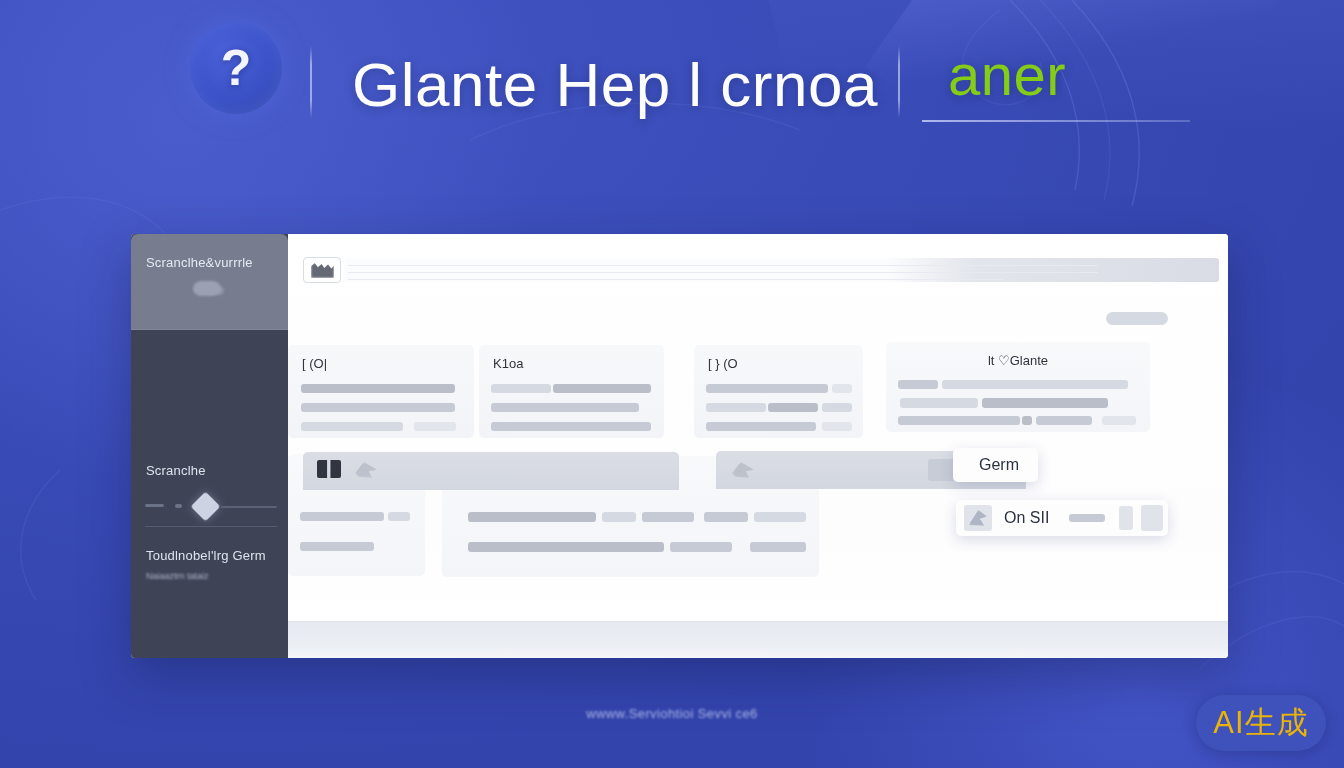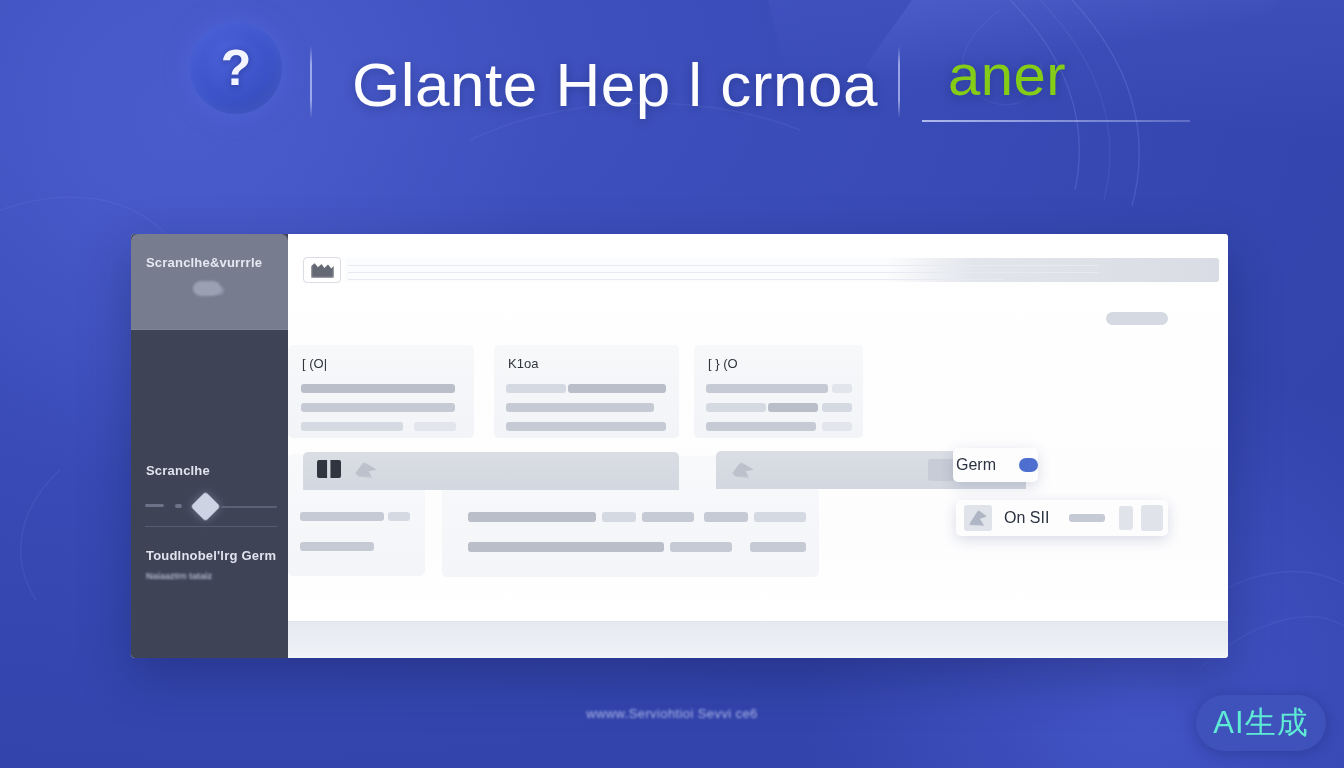--- a/index.html
+++ b/index.html
@@ -54,21 +54,21 @@
   .hdr-underline { position:absolute; left:922px; top:120px; width:268px; height:2px;
     background:linear-gradient(90deg,rgba(214,222,255,.75),rgba(214,222,255,.25)); }
 
   
   #window {
     position:absolute; left:131px; top:234px; width:1097px; height:424px;
     border-radius:4px; box-shadow:0 18px 50px rgba(14,22,70,.34);
     display:flex; overflow:hidden; background:#fff;
   }
   
-  #sidebar { width:157px; flex:0 0 157px; background:#3e4456; position:relative;font-weight:bold; }
+  #sidebar { width:157px; flex:0 0 157px; background:#3e4456; position:relative; }
   #sidebar .sb-top {
     height:96px; background:#777d8f; border-radius:7px 7px 0 0;
     position:relative; box-shadow:inset 0 -1px 0 rgba(255,255,255,.07);
   }
   .sb-top-label { position:absolute; left:15px; top:21px; right:8px;
     color:#e6e9f2; font-size:13px; letter-spacing:.2px; filter:blur(.75px); white-space:nowrap; }
   .sb-top-icon { position:absolute; left:62px; top:47px; width:28px; height:15px;
     border-radius:9px/7px; background:#9ba1b2; filter:blur(1.1px);
     box-shadow:6px 2px 0 -3px #8f95a8; }
   .sb-sec { position:relative; }
@@ -141,21 +141,21 @@
   #site-url { position:absolute; left:0; right:0; top:706px; text-align:center;
     color:#c2cbf0; font-size:13px; letter-spacing:.4px; filter:blur(1px); opacity:.82; }
 
   
   #ai-badge {
     position:absolute; right:18px; bottom:17px; width:130px; height:56px;
     border-radius:28px; background:#3f51bb;
     display:flex; align-items:center; justify-content:center;
     box-shadow:0 2px 14px rgba(16,26,78,.3);
   }
-  #ai-badge span { color:#5eead4; font-size:31px; letter-spacing:1px; filter:blur(.4px); }
+  #ai-badge span { color:#eab308; font-size:31px; letter-spacing:1px; filter:blur(.4px); }
 </style>
 </head>
 <body>
 
 <div id="bg">
   <div class="tintL"></div>
   <div class="tintR"></div>
   <div class="tintB"></div>
   <div class="corner"></div>
   <svg viewBox="0 0 1344 768" preserveAspectRatio="none">
@@ -219,39 +219,50 @@
       <div class="tb-pill"></div>
 
       <div class="card" style="left:0px;  top:111px; width:186px; height:93px;">
         <div class="card-head lft">[ (O|</div>
         <div class="sk d" style="left:13px; top:39px; width:154px; height:9px;"></div>
         <div class="sk m" style="left:13px; top:58px; width:154px; height:9px;"></div>
         <div class="sk l" style="left:13px; top:77px; width:102px; height:9px;"></div>
         <div class="sk xl" style="left:126px;top:77px; width:42px;  height:9px;"></div>
       </div>
 
-      <div class="card" style="left:206px; top:111px; width:185px; height:93px;">
+      <div class="card" style="left:191px; top:111px; width:185px; height:93px;">
         <div class="card-head lft">K1oa</div>
         <div class="sk l" style="left:12px; top:39px; width:60px;  height:9px;"></div>
         <div class="sk d" style="left:74px; top:39px; width:98px;  height:9px;"></div>
         <div class="sk m" style="left:12px; top:58px; width:148px; height:9px;"></div>
         <div class="sk m" style="left:12px; top:77px; width:160px; height:9px;"></div>
       </div>
 
       <div class="card" style="left:406px; top:111px; width:169px; height:93px;">
         <div class="card-head lft">[ } (O</div>
         <div class="sk m" style="left:12px; top:39px; width:122px; height:9px;"></div>
         <div class="sk xl" style="left:138px;top:39px; width:20px;  height:9px;"></div>
         <div class="sk l" style="left:12px; top:58px; width:60px;  height:9px;"></div>
         <div class="sk d" style="left:74px; top:58px; width:50px;  height:9px;"></div>
         <div class="sk l" style="left:128px;top:58px; width:30px;  height:9px;"></div>
         <div class="sk m" style="left:12px; top:77px; width:110px; height:9px;"></div>
         <div class="sk xl" style="left:128px;top:77px; width:30px;  height:9px;"></div>
       </div>
 
+      <div class="card plain" style="left:598px; top:108px; width:264px; height:90px;">
+        <div class="card-head">lt  ♡Glante</div>
+        <div class="sk m" style="left:12px; top:38px; width:40px;  height:9px;"></div>
+        <div class="sk l" style="left:56px; top:38px; width:186px; height:9px;"></div>
+        <div class="sk l" style="left:14px; top:56px; width:78px;  height:10px;"></div>
+        <div class="sk d" style="left:96px; top:56px; width:126px; height:10px;"></div>
+        <div class="sk m" style="left:12px; top:74px; width:122px; height:9px;"></div>
+        <div class="sk d" style="left:136px;top:74px; width:10px;  height:9px;"></div>
+        <div class="sk m" style="left:150px;top:74px; width:56px;  height:9px;"></div>
+        <div class="sk xl" style="left:216px;top:74px; width:34px;  height:9px;"></div>
+      </div>
 
       <div class="card plain" style="left:0px; top:220px; width:137px; height:122px;">
         <div class="sk m" style="left:12px; top:58px; width:84px; height:9px;"></div>
         <div class="sk l" style="left:100px;top:58px; width:22px; height:9px;"></div>
         <div class="sk m" style="left:12px; top:88px; width:74px; height:9px;"></div>
       </div>
 
       <div class="card plain" style="left:154px; top:222px; width:377px; height:121px;">
         <div class="sk d" style="left:26px; top:56px; width:128px; height:10px;"></div>
         <div class="sk l" style="left:160px;top:56px; width:34px;  height:10px;"></div>
@@ -265,21 +276,21 @@
 
       <div class="band" style="left:15px; top:218px; width:376px; height:38px;">
         <div class="band-icon"></div>
         <div class="band-ghost" style="left:52px; top:10px;"></div>
       </div>
       <div class="band" style="left:428px; top:217px; width:310px; height:38px;">
         <div class="band-ghost" style="left:16px; top:11px;"></div>
         <div class="sk xl" style="left:212px; top:8px; width:40px; height:22px; background:#c8ccd6;"></div>
       </div>
 
-      <div class="chip" style="left:665px; top:214px; width:85px; height:34px; padding-left:3px;gap:16px;">
+      <div class="chip" style="left:665px; top:214px; width:85px; height:34px; padding-left:26px;gap:16px;">
         <div class="chip-label">Germ</div>
         <div class="chip-blue" style="margin-left:7px;"></div>
       </div>
 
       <div class="chip" style="left:668px; top:266px; width:212px; height:36px; padding-left:8px;">
         <div class="chip-sq" style="position:relative; width:28px; height:26px;">
           <div class="chip-swoosh" style="left:5px; top:5px;"></div>
         </div>
         <div class="chip-label" style="margin-left:12px;">On SII</div>
         <div class="sk m" style="position:relative; margin-left:20px; width:36px; height:8px;"></div>

